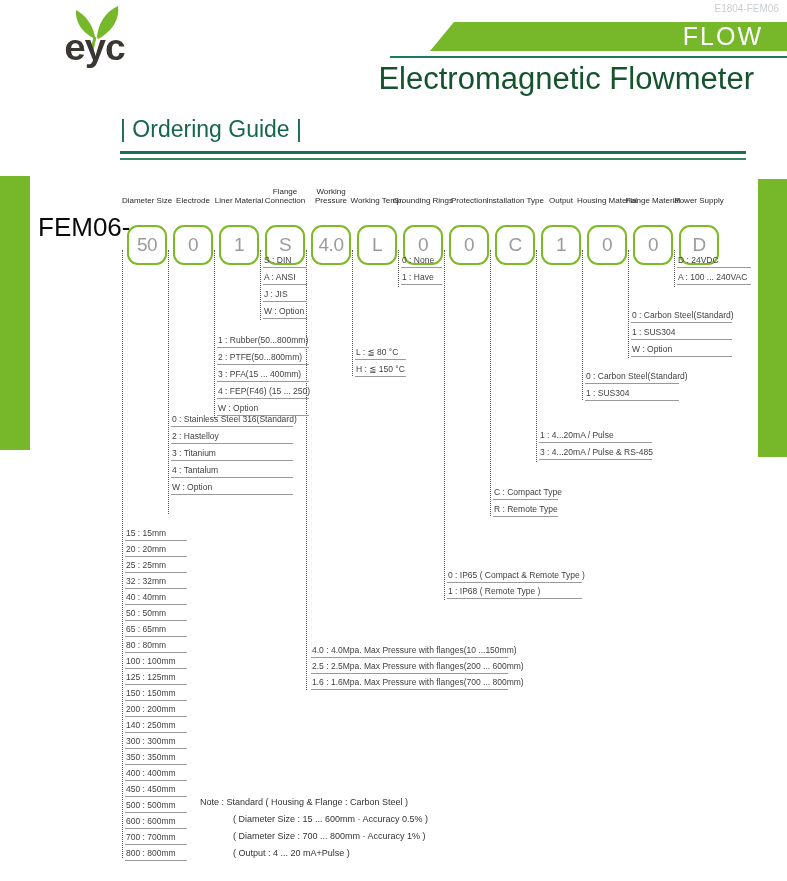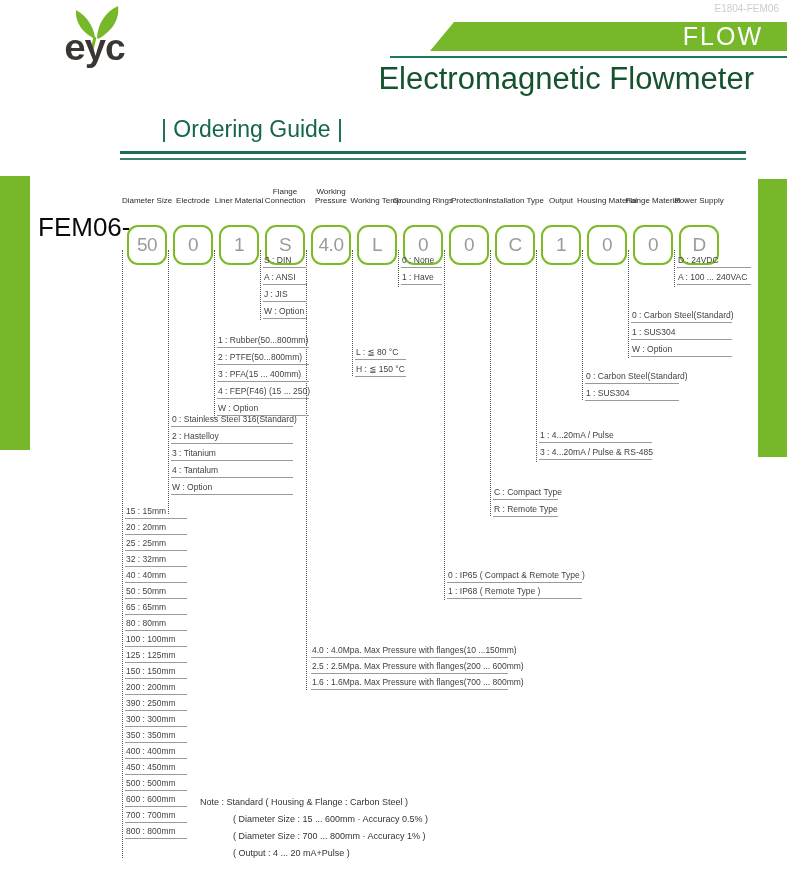--- a/index.html
+++ b/index.html
@@ -11,21 +11,21 @@
   .logo-text{position:absolute;left:34px;top:26px;font-size:37px;font-weight:bold;
              color:#3a3632;letter-spacing:-2px;line-height:40px;font-family:Liberation Mono, monospace;}
   .logo-leaves{position:absolute;left:36px;top:0;}
   .docnum{position:absolute;right:8px;top:3px;font-size:10px;color:#c9ced1;}
   .banner{position:absolute;left:430px;top:22px;width:357px;height:29px;background:#76b82a;
           clip-path:polygon(24px 0,100% 0,100% 100%,0 100%);
           display:flex;align-items:center;justify-content:flex-end;padding-right:0;}
   .banner span{color:#fff;font-size:25px;letter-spacing:2px;margin-right:24px;}
   .banner-rule{position:absolute;left:390px;top:56px;width:397px;height:2px;background:#1d7a5f;}
   .subtitle{position:absolute;right:33px;top:61px;font-size:31px;color:#14532d;}
-  .section-title{position:absolute;left:120px;top:116px;font-size:23px;color:#15654f;margin-left:41px;}
+  .section-title{position:absolute;left:120px;top:116px;font-size:23px;color:#15654f;}
   .rule1{position:absolute;left:120px;top:151px;width:626px;height:3px;background:#1c6d52;}
   .rule2{position:absolute;left:120px;top:158px;width:626px;height:2px;background:#3a8363;}
 
   
   .tab-left{position:absolute;left:0;top:176px;width:30px;height:274px;background:#76b82a;}
   .tab-right{position:absolute;left:758px;top:179px;width:29px;height:278px;background:#76b82a;}
 
   
   .model-prefix{position:absolute;left:38px;top:207px;font-size:26px;color:#0a0a0a;line-height:40px;}
   .code-row{position:absolute;left:127px;top:181px;display:flex;gap:6px;}
@@ -166,34 +166,34 @@
   <div class="vline" style="left:306px;top:250px;height:440px"></div>
   <div class="vline" style="left:352px;top:250px;height:126px"></div>
   <div class="vline" style="left:398px;top:250px;height:37px"></div>
   <div class="vline" style="left:444px;top:250px;height:350px"></div>
   <div class="vline" style="left:490px;top:250px;height:266px"></div>
   <div class="vline" style="left:536px;top:250px;height:212px"></div>
   <div class="vline" style="left:582px;top:250px;height:150px"></div>
   <div class="vline" style="left:628px;top:250px;height:108px"></div>
   <div class="vline" style="left:674px;top:250px;height:37px"></div>
 
-  <div class="opt-list sp16" style="left:125px;top:506px;width:62px">
+  <div class="opt-list sp16" style="left:125px;top:528px;width:62px">
     <div class="opt-item">15 : 15mm</div>
       <div class="opt-item">20 : 20mm</div>
       <div class="opt-item">25 : 25mm</div>
       <div class="opt-item">32 : 32mm</div>
       <div class="opt-item">40 : 40mm</div>
       <div class="opt-item">50 : 50mm</div>
       <div class="opt-item">65 : 65mm</div>
       <div class="opt-item">80 : 80mm</div>
       <div class="opt-item">100 : 100mm</div>
       <div class="opt-item">125 : 125mm</div>
       <div class="opt-item">150 : 150mm</div>
       <div class="opt-item">200 : 200mm</div>
-      <div class="opt-item">390 : 250mm</div>
+      <div class="opt-item">140 : 250mm</div>
       <div class="opt-item">300 : 300mm</div>
       <div class="opt-item">350 : 350mm</div>
       <div class="opt-item">400 : 400mm</div>
       <div class="opt-item">450 : 450mm</div>
       <div class="opt-item">500 : 500mm</div>
       <div class="opt-item">600 : 600mm</div>
       <div class="opt-item">700 : 700mm</div>
       <div class="opt-item">800 : 800mm</div>
   </div>
 

